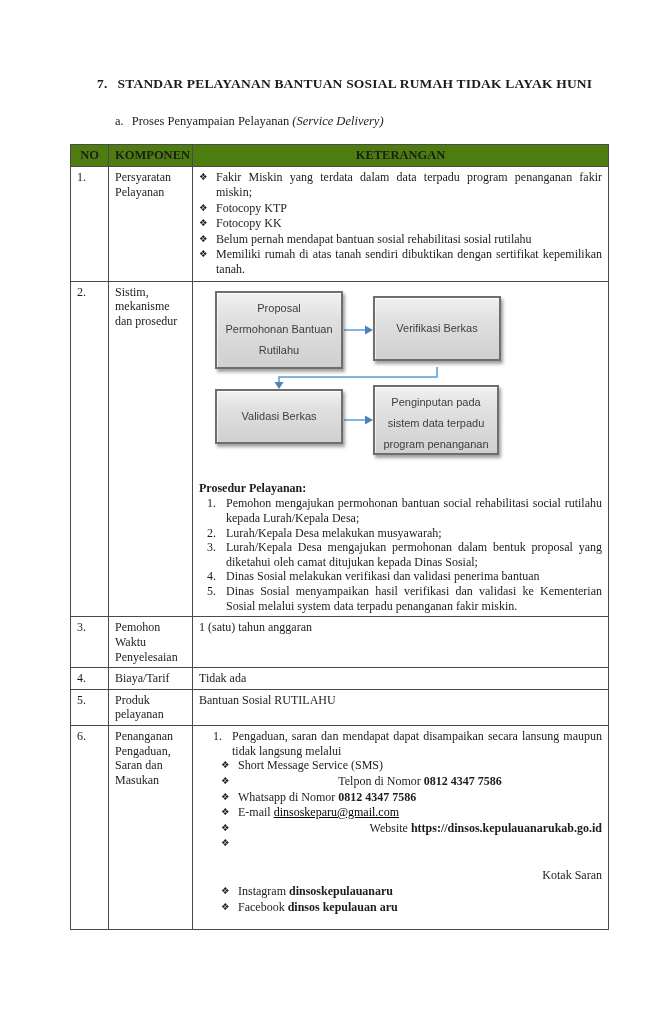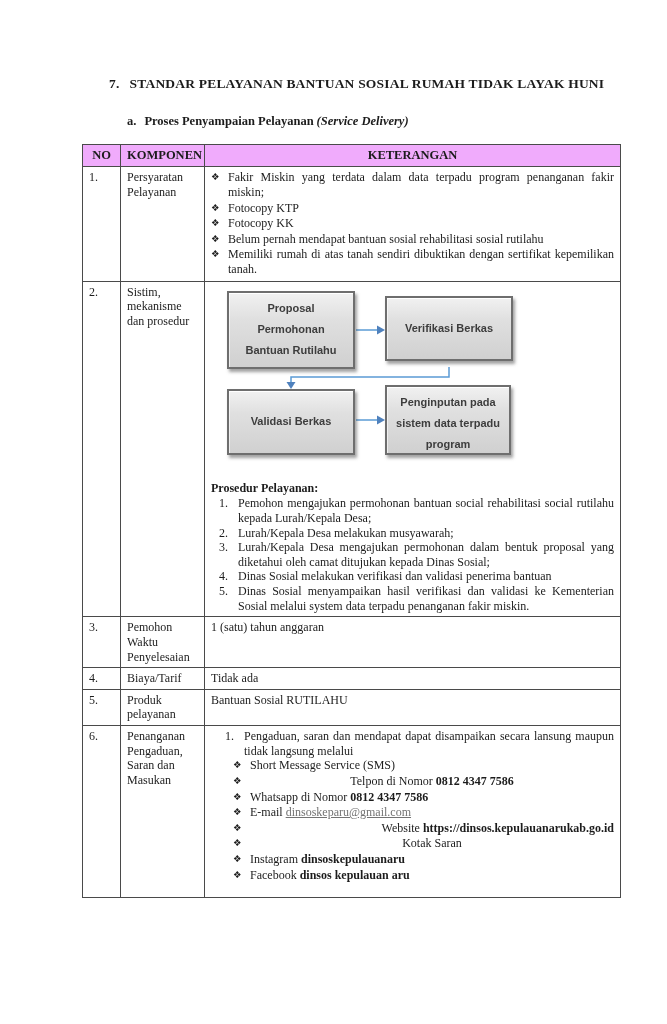--- a/index.html
+++ b/index.html
@@ -4,52 +4,52 @@
 <style>
   html,body{margin:0;padding:0;background:#ffffff;}
   .page{
     position:relative;
     width:667px;height:1024px;
     background:#ffffff;
     font-family:"Liberation Serif","DejaVu Serif",serif;
     color:#1c1c1c;
     overflow:hidden;
   }
-  .content{position:absolute;left:82px;top:76px;width:538px;}
+  .content{position:absolute;left:70px;top:76px;width:538px;}
   .doc-title{
     margin-left:27px;
     font-size:13.5px;font-weight:bold;
     letter-spacing:.2px;
     white-space:nowrap;
   }
   .doc-title .num{margin-right:10px;}
   .doc-subtitle{
     margin-left:45px;margin-top:22px;
-    font-size:12.5px;font-weight:bold;
+    font-size:12.5px;font-weight:normal;
   }
   .doc-subtitle .letter{margin-right:8px;}
   .doc-subtitle em{margin-left:3px;}
   table.std{
     margin-top:15px;
     border-collapse:collapse;
     width:538px;
     table-layout:fixed;
     font-size:12px;
   }
   table.std td,table.std th{
     border:1px solid #4a4a4a;
     vertical-align:top;
     padding:3px 6px;
     line-height:1.22;
   }
   col.c-no{width:38px;}
   col.c-komp{width:84px;}
   col.c-ket{width:416px;}
   th.hdr{
-    background:#f0abfc;
+    background:#4d7c0f;
     font-weight:bold;
     text-align:center;
     font-size:12.5px;
     padding:6px 2px;
   }
   td.no-cell{padding-left:9px;}
   td.komp-cell{padding-left:7px;}
   .b-item{display:flex;margin:0 0 1px 0;}
   .b-marker{
     flex:0 0 17px;
@@ -71,30 +71,30 @@
   }
   .fc-box{
     position:absolute;
     box-sizing:border-box;
     background:linear-gradient(180deg,#f1f1f1 0%,#e0e0e0 35%,#d0d0d0 100%);
     border:2px solid #6e6e6e;
     box-shadow:2px 3px 3px rgba(70,70,70,.5), inset 0 1px 0 rgba(255,255,255,.95), inset 1px 0 0 rgba(255,255,255,.6);
     display:flex;align-items:center;justify-content:center;
     text-align:center;
     font-family:"Liberation Sans","DejaVu Sans",sans-serif;
-    font-size:11px;font-weight:700;color:#3d3d3d;
+    font-size:11px;font-weight:400;color:#3d3d3d;
     line-height:21px;
     padding:2px 8px;
   }
   .fc-box.clipped{align-items:flex-start;overflow:hidden;padding-top:5px;}
   .arrow-layer{position:absolute;left:0;top:0;width:416px;height:180px;}
   
   .intro-item{display:flex;margin-left:14px;}
   .channels{margin-left:22px;}
-  a.doclink{color:#737373;text-decoration:underline;}
+  a.doclink{color:#000000;text-decoration:underline;}
   .bold{font-weight:bold;}
   td.tall-pad{padding-bottom:18px;}
 </style>
 </head>
 <body>
 
 <div class="page">
   <div class="content">
 
     <div class="doc-title">
@@ -154,21 +154,21 @@
             <svg class="arrow-layer" viewBox="0 0 416 180" xmlns="http://www.w3.org/2000/svg">
               <line x1="145" y1="43" x2="166" y2="43" stroke="#5b9bd5" stroke-width="1.5"></line>
               <polygon points="166,38.5 174,43 166,47.5" fill="#4f81bd"></polygon>
               <path d="M238,80 L238,90 L80,90 L80,95" fill="none" stroke="#5b9bd5" stroke-width="1.5"></path>
               <polygon points="75.5,95 84.5,95 80,102" fill="#4f81bd"></polygon>
               <line x1="145" y1="133" x2="166" y2="133" stroke="#5b9bd5" stroke-width="1.5"></line>
               <polygon points="166,128.5 174,133 166,137.5" fill="#4f81bd"></polygon>
             </svg>
             <div class="fc-box" style="left:16px;top:4px;width:128px;height:78px;">Proposal Permohonan Bantuan Rutilahu</div>
             <div class="fc-box" style="left:174px;top:9px;width:128px;height:65px;">Verifikasi Berkas</div>
-            <div class="fc-box" style="left:16px;top:102px;width:128px;height:66px;">Validasi Berkas</div>
+            <div class="fc-box" style="left:16px;top:102px;width:128px;height:55px;">Validasi Berkas</div>
             <div class="fc-box clipped" style="left:174px;top:98px;width:126px;height:70px;">Penginputan pada sistem data terpadu program penanganan fakir miskin</div>
           </div>
           <div class="proc-head">Prosedur Pelayanan:</div>
           <div class="steps">
             <div class="n-item">
                   <span class="n-marker">1.</span>
                   <span class="n-text">Pemohon mengajukan permohonan bantuan social rehabilitasi social rutilahu kepada Lurah/Kepala Desa;</span>
                 </div>
             <div class="n-item">
                   <span class="n-marker">2.</span>
@@ -232,21 +232,21 @@
             <div class="b-item">
                   <span class="b-marker">❖</span>
                   <span class="b-text" style="text-align:left;"><span>E-mail </span><a href="#" class="doclink">dinsoskeparu@gmail.com</a></span>
                 </div>
             <div class="b-item">
                   <span class="b-marker">❖</span>
                   <span class="b-text" style="text-align:right;"><span>Website </span><span class="bold">https://dinsos.kepulauanarukab.go.id</span></span>
                 </div>
             <div class="b-item">
                   <span class="b-marker">❖</span>
-                  <span class="b-text" style="text-align:center;"><span>Kotak Saran</span><span class="bold"></span></span>
+                  <span class="b-text" style="text-align:right;margin-top:32px;"><span>Kotak Saran</span><span class="bold"></span></span>
                 </div>
             <div class="b-item">
                   <span class="b-marker">❖</span>
                   <span class="b-text" style="text-align:left;"><span>Instagram </span><span class="bold">dinsoskepulauanaru</span></span>
                 </div>
             <div class="b-item">
                   <span class="b-marker">❖</span>
                   <span class="b-text" style="text-align:left;"><span>Facebook </span><span class="bold">dinsos kepulauan aru</span></span>
                 </div>
           </div>

